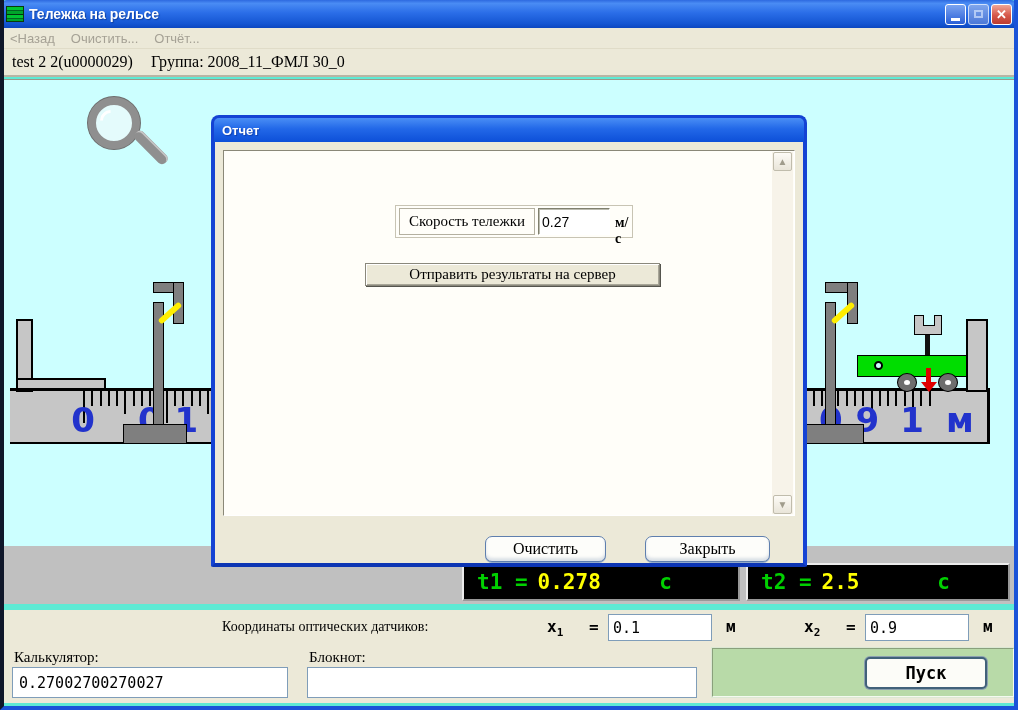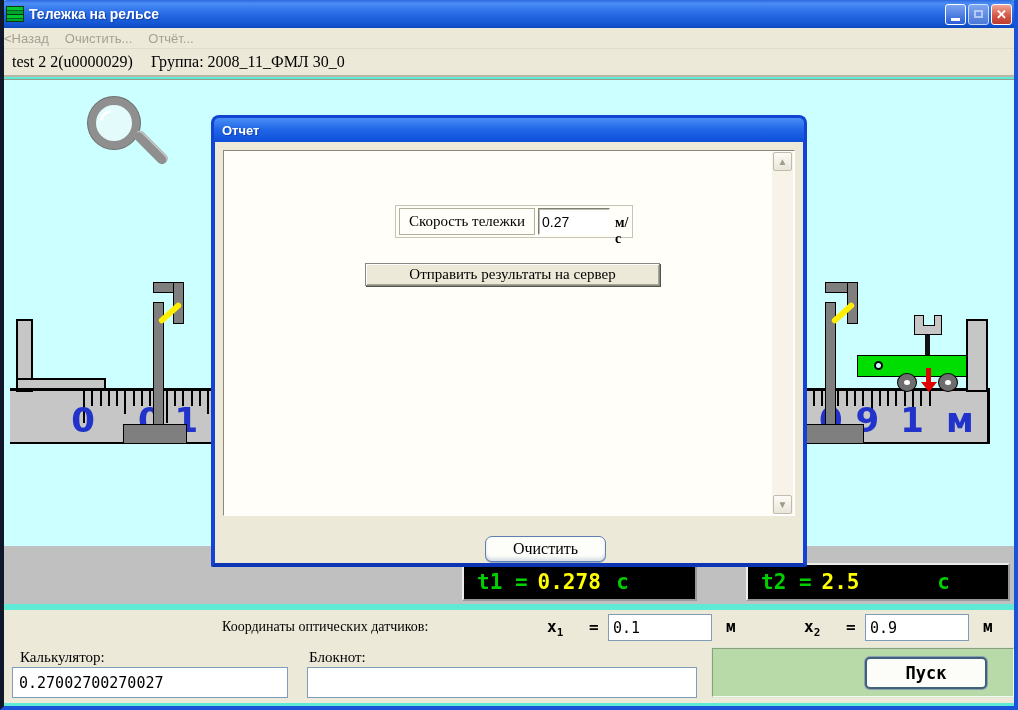--- a/index.html
+++ b/index.html
@@ -22,21 +22,21 @@
   .tb-buttons{margin-left:auto;display:flex;gap:2px;}
   .tb-btn{width:21px;height:21px;border-radius:3px;border:1px solid #fff;
     display:flex;align-items:center;justify-content:center;color:#fff;font-size:11px;font-weight:bold;}
   .tb-min{background:linear-gradient(180deg,#7ba4f0,#2a5fd6);}
   .tb-max{background:linear-gradient(180deg,#93b0ea,#5f85da);opacity:.75;}
   .tb-max span{width:9px;height:8px;border:2px solid #dfe8fa;display:block;}
   .tb-min span{width:9px;height:3px;background:#fff;display:block;margin-top:10px;}
   .tb-close{background:linear-gradient(180deg,#f0a696,#d6584a 55%,#bc3c30);font-size:13px;}
   
   .menubar{position:absolute;left:0;top:28px;width:1010px;height:21px;background:#ece9d8;
-    display:flex;align-items:center;gap:16px;border-bottom:1px solid #e0dcc8;}
+    display:flex;align-items:center;gap:16px;padding-left:6px;border-bottom:1px solid #e0dcc8;}
   .menu-item{font-size:13px;color:#a5a195;}
   .infobar{position:absolute;left:0;top:49px;width:1010px;height:28px;background:#ece9d8;
     display:flex;align-items:center;gap:18px;padding-left:8px;
     font-family:"Liberation Serif",serif;font-size:16px;color:#000;border-bottom:2px solid #b8b5a4;}
   
   .scene{position:absolute;left:0;top:79px;width:1010px;height:524px;background:#ccffff;
     border-top:1px solid #9a9889;}
   .mag-ring{position:absolute;left:84px;top:17px;width:52px;height:52px;border-radius:50%;
     border:8px solid #8f8f8f;background:#e4fbfc;box-shadow:0 0 0 1px #6d6d6d;}
   .mag-ring::after{content:"";position:absolute;left:4px;top:5px;width:15px;height:15px;
@@ -69,21 +69,21 @@
   .fork-stem{position:absolute;left:921px;top:255px;width:5px;height:21px;background:#111;z-index:4;}
   .arrow-shaft{position:absolute;left:922px;top:288px;width:5px;height:14px;background:#e00000;z-index:6;}
   .arrow-head{position:absolute;left:917px;top:302px;width:0;height:0;z-index:6;
     border-left:8px solid transparent;border-right:8px solid transparent;border-top:10px solid #e00000;}
   .scene-strip{position:absolute;left:0;top:466px;width:1010px;height:58px;background:#c0c0c0;z-index:8;}
   .led{position:absolute;top:483px;height:38px;background:#000;border:2px outset #ececec;z-index:9;
     display:flex;align-items:center;font-family:"DejaVu Sans Mono",monospace;font-weight:bold;font-size:21px;}
   .led .lbl{color:#00d000;margin-left:13px;white-space:pre;}
   .led .val{color:#ffff00;margin-left:10px;}
   .led .unit{color:#00d000;position:absolute;}
-  #led-t1{left:458px;width:235px;}
+  #led-t1{left:458px;width:278px;}
   #led-t1 .unit{right:66px;}
   #led-t2{left:742px;width:264px;}
   #led-t2 .unit{right:58px;}
   
   .coords-row{position:absolute;left:0;top:610px;width:1010px;height:38px;background:#ece9d8;}
   .coords-label{position:absolute;left:218px;top:9px;font-family:"Liberation Serif",serif;font-size:14px;}
   .xvar{position:absolute;top:7px;font-family:"DejaVu Sans Mono",monospace;font-weight:bold;font-size:16px;}
   .xsub{font-size:11px;vertical-align:-4px;}
   .xinput{position:absolute;top:4px;width:104px;height:27px;border:1px solid #7f9db9;background:#fff;
     font-family:"DejaVu Sans Mono",monospace;font-size:15px;padding:2px 4px;}
@@ -319,21 +319,21 @@
     <span class="xvar" style="left:585px;">=</span>
     <input class="xinput" style="left: 604px;" value="0.1">
     <span class="xvar" style="left:722px;">м</span>
     <span class="xvar" style="left:800px;"><span>x</span><span class="xsub">2</span></span>
     <span class="xvar" style="left:842px;">=</span>
     <input class="xinput" style="left: 861px;" value="0.9">
     <span class="xvar" style="left:979px;">м</span>
   </div>
 
   <div class="bottom-row">
-    <span class="field-label" style="left:16px;">Калькулятор:</span>
+    <span class="field-label" style="left:10px;">Калькулятор:</span>
     <input class="text-input" style="left: 8px; width: 276px;" value="0.27002700270027">
     <span class="field-label" style="left:305px;">Блокнот:</span>
     <input class="text-input" style="left: 303px; width: 390px;" value="">
     <div class="green-panel">
       <div class="run-btn" style="left:152px;width:122px;">Пуск</div>
     </div>
   </div>
 
   <div class="dialog">
     <div class="dlg-titlebar">
@@ -345,15 +345,16 @@
         <input class="speed-input" value="0.27" style="">
         <span class="speed-unit">м/с</span>
       </div>
       <div class="send-btn">Отправить результаты на сервер</div>
       <div class="dlg-scroll">
         <div class="scroll-btn" style="top:0;">▲</div>
         <div class="scroll-btn" style="bottom:0;">▼</div>
       </div>
     </div>
     <div class="dlg-btn" id="btn-clear">Очистить</div>
+    <div class="dlg-btn" id="btn-close">Закрыть</div>
   </div>
 
 </div>
 
 </body></html>

